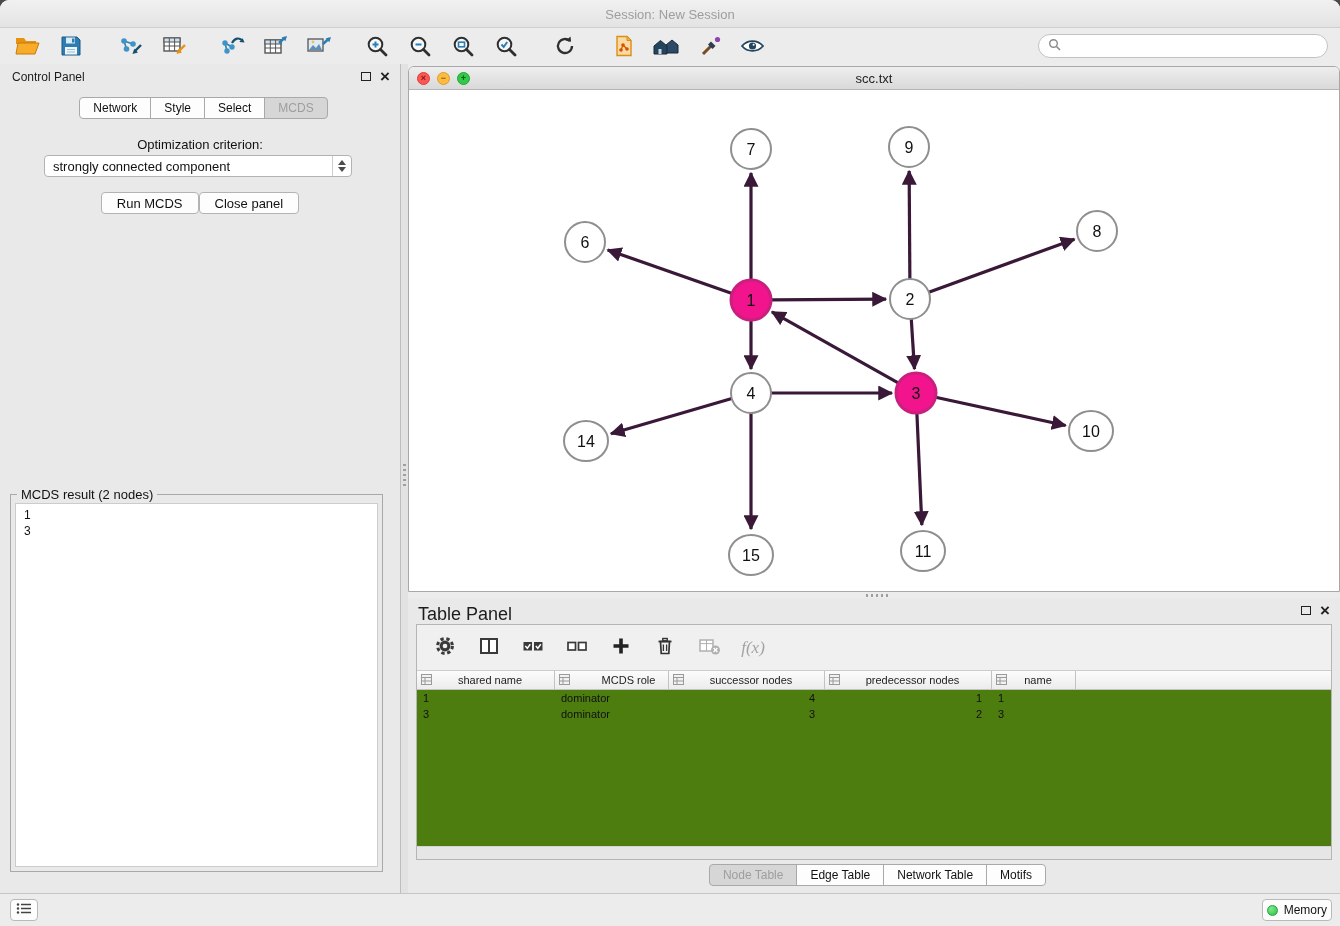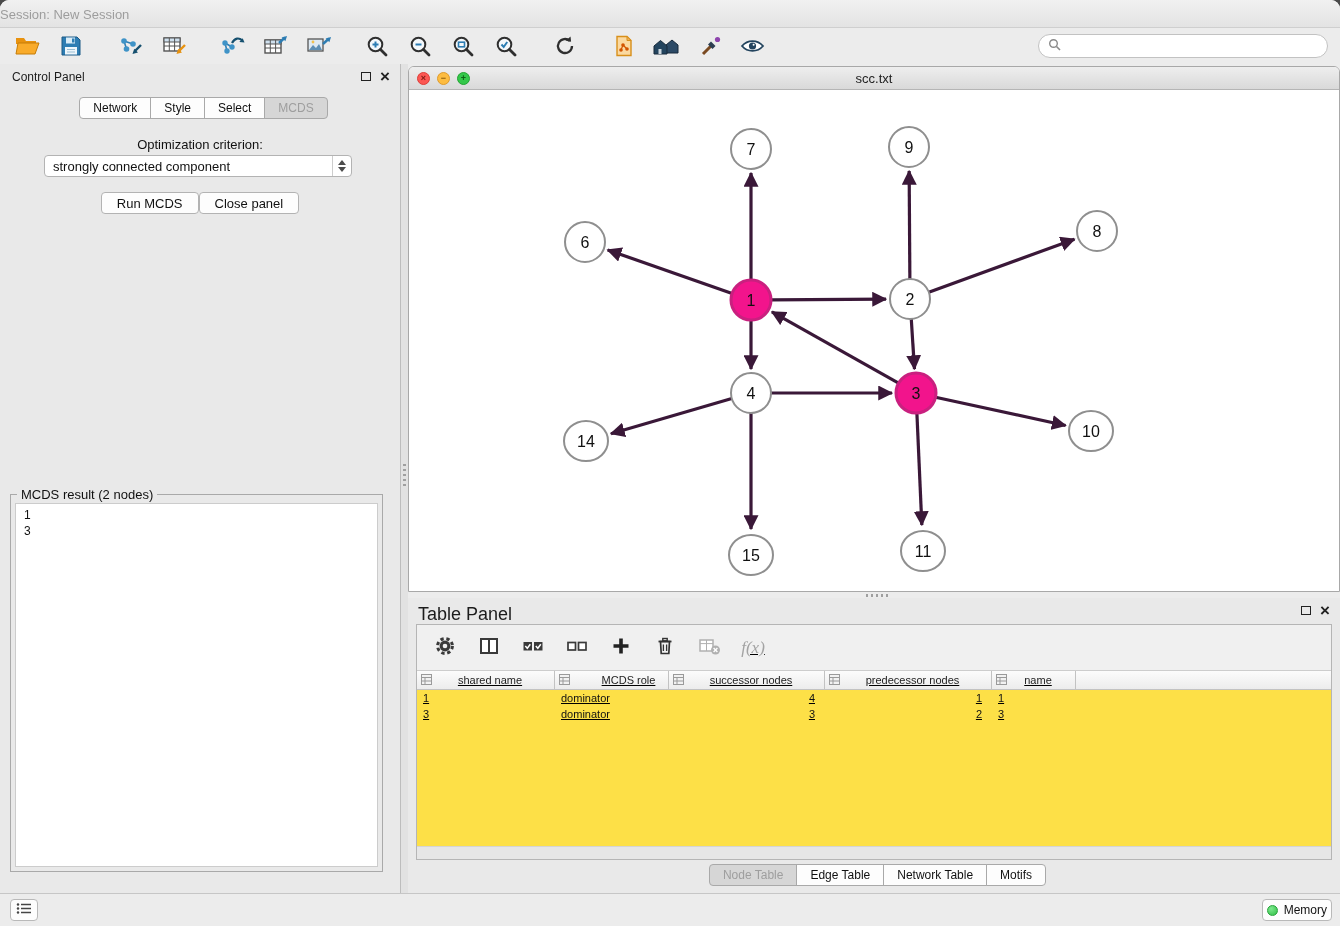--- a/index.html
+++ b/index.html
@@ -1,20 +1,20 @@
 <!DOCTYPE html>
 <html><head>
 <meta charset="utf-8">
 <style>
   * { box-sizing: border-box; margin:0; padding:0; }
   html,body { width:1340px; height:926px; background:#4a4a4a; font-family:"Liberation Sans",sans-serif; }
   #window { position:relative; width:1340px; height:926px; background:#ececec; border-radius:9px 9px 0 0; overflow:hidden; }
 
   
-  .titlebar { position:absolute; top:0; left:0; right:0; height:28px; background:linear-gradient(#f1f1f1,#e3e3e3); border-bottom:1px solid #cfcfcf; line-height:28px; }
+  .titlebar { position:absolute; top:0; left:0; right:0; height:28px; background:linear-gradient(#f1f1f1,#e3e3e3); border-bottom:1px solid #cfcfcf; text-align:center; line-height:28px; }
   .win-title { font-size:13px; color:#9d9d9d; }
 
   
   .toolbar { position:absolute; top:28px; left:0; right:0; height:36px; display:flex; align-items:center; padding-left:6px; }
   .tb-group { display:flex; margin-right:16px; }
   .tb-btn { width:43px; height:32px; display:flex; align-items:center; justify-content:center; border-radius:4px; }
   .tb-btn svg { display:block; }
   .search-wrap { position:absolute; right:12px; top:6px; width:290px; height:24px; background:#fff; border:1px solid #c2c2c2; border-radius:12px; display:flex; align-items:center; padding:0 9px; }
   .search-wrap input { border:none; outline:none; flex:1; font-size:12px; background:transparent; margin-left:5px; color:#333; }
 
@@ -58,21 +58,21 @@
   .traffic { position:absolute; left:8px; top:5px; display:flex; gap:7px; }
   .tl { width:13px; height:13px; border-radius:50%; font-size:9px; line-height:11px; text-align:center; font-weight:bold; }
   .tl.red { background:#fc5753; border:1px solid #dd3e38; color:#7d1a12; }
   .tl.yellow { background:#fdbc40; border:1px solid #de9b2d; color:#8a5d0b; }
   .tl.green { background:#34c84a; border:1px solid #23a433; color:#0e6316; }
   .net-canvas { position:absolute; top:24px; left:0; right:0; bottom:0; background:#fff; overflow:hidden; }
 
   
   .table-panel { position:absolute; left:0; top:534px; right:0; bottom:0; background:#e9e9e9; }
   .tp-title { position:absolute; left:10px; top:6px; font-size:18px; color:#1c1c1c; }
-  .table-frame { position:absolute; left:8px; right:8px; top:26px; bottom:33px; background:#fde047; border:1px solid #b5b5b5;text-decoration:underline; }
+  .table-frame { position:absolute; left:8px; right:8px; top:26px; bottom:33px; background:#4d7c0f; border:1px solid #b5b5b5; }
   .tf-toolbar { height:46px; background:#f0f0f0; border-bottom:1px solid #cdcdcd; display:flex; align-items:center; padding-left:12px; gap:12px; }
   .tf-btn { width:32px; height:30px; display:flex; align-items:center; justify-content:center; }
   .fx-label { font-family:"Liberation Serif",serif; font-style:italic; color:#a3a3a3; font-size:17px; }
   .thead { display:flex; height:19px; background:linear-gradient(#fcfcfc,#ececec); border-bottom:1px solid #c2c2c2; }
   .th { display:flex; align-items:center; border-right:1px solid #c2c2c2; font-size:11px; color:#222; padding-left:4px; }
   .th .th-label { flex:1; text-align:center; padding-right:6px; }
   .c1 { width:138px; } .c2 { width:114px;gap:25px; } .c3 { width:156px; } .c4 { width:167px; } .c5 { width:84px; }
   .trow { display:flex; height:16px; font-size:11px; color:#111; }
   .td { line-height:16px; padding-left:6px; }
   .td.num { text-align:right; padding-right:10px; padding-left:0; }

